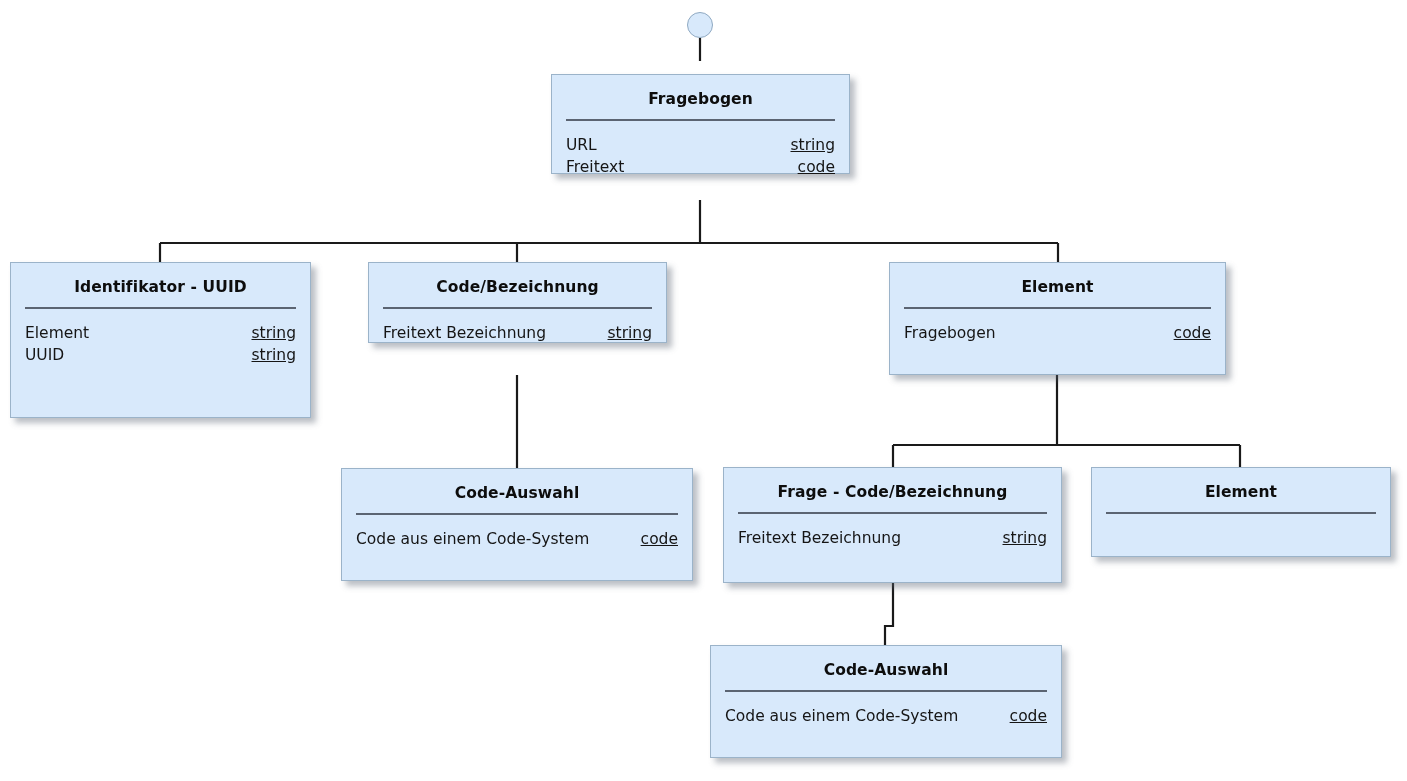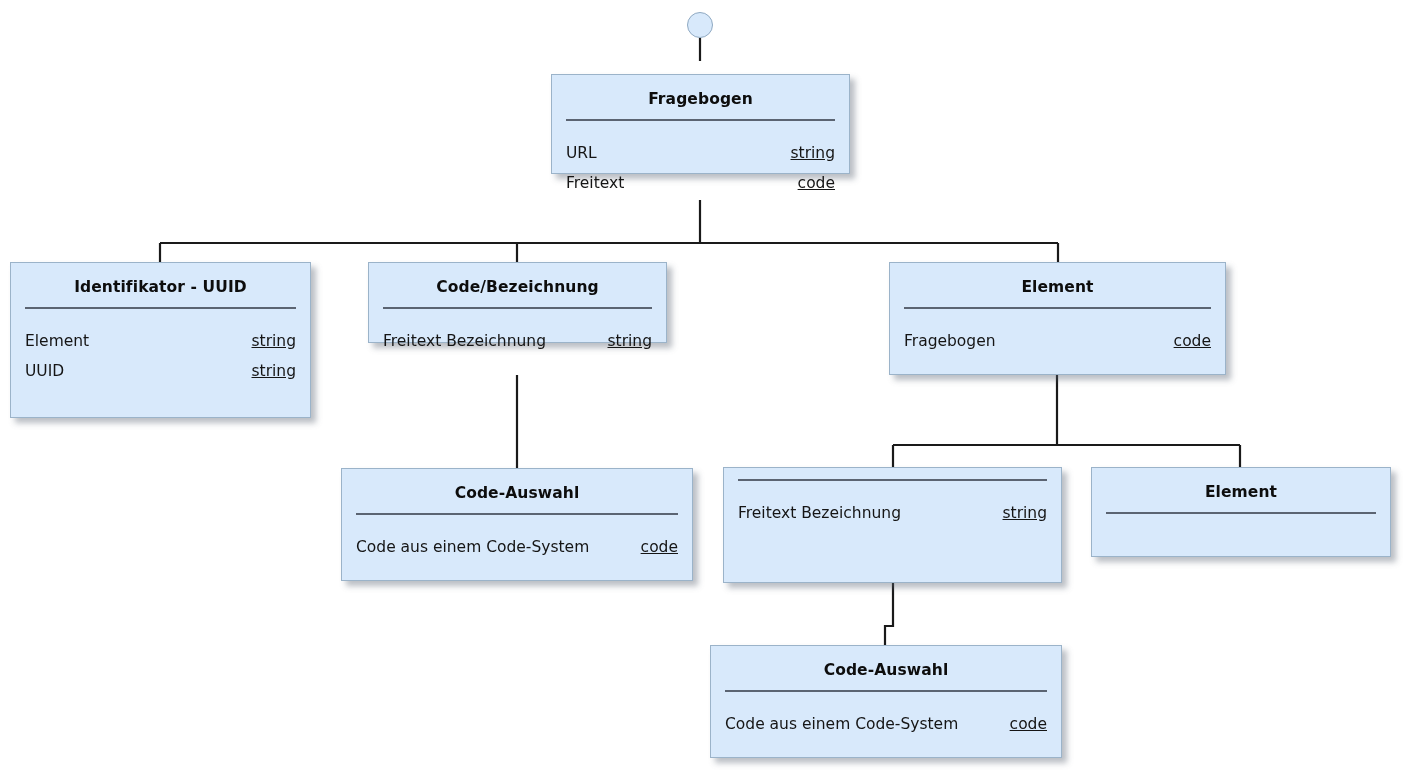--- a/index.html
+++ b/index.html
@@ -56,21 +56,20 @@
     display: flex;
     justify-content: space-between;
     align-items: baseline;
     font-size: 15.5px;
     color: #151515;
     line-height: 21.5px;
     white-space: nowrap;
   }
   .uml-attr-name {
     text-align: left;
-    margin-top: 8px;
   }
   .uml-attr-type {
     text-align: right;
     padding-left: 18px;
     text-decoration: underline;
   }
   .root-node {
     position: absolute;
     box-sizing: border-box;
     border-radius: 50%;
@@ -167,20 +166,21 @@
     <div class="uml-divider"></div>
     <div class="uml-attrs">
       <div class="uml-attr">
         <span class="uml-attr-name">Code aus einem Code-System</span>
         <span class="uml-attr-type">code</span>
       </div>
     </div>
   </div>
 
   <div class="uml-class" style="left:723px; top:467px; width:339px; height:116px;">
+    <div class="uml-title">Frage - Code/Bezeichnung</div>
     <div class="uml-divider"></div>
     <div class="uml-attrs">
       <div class="uml-attr">
         <span class="uml-attr-name">Freitext Bezeichnung</span>
         <span class="uml-attr-type">string</span>
       </div>
     </div>
   </div>
 
   <div class="uml-class" style="left:1091px; top:467px; width:300px; height:90px;">

